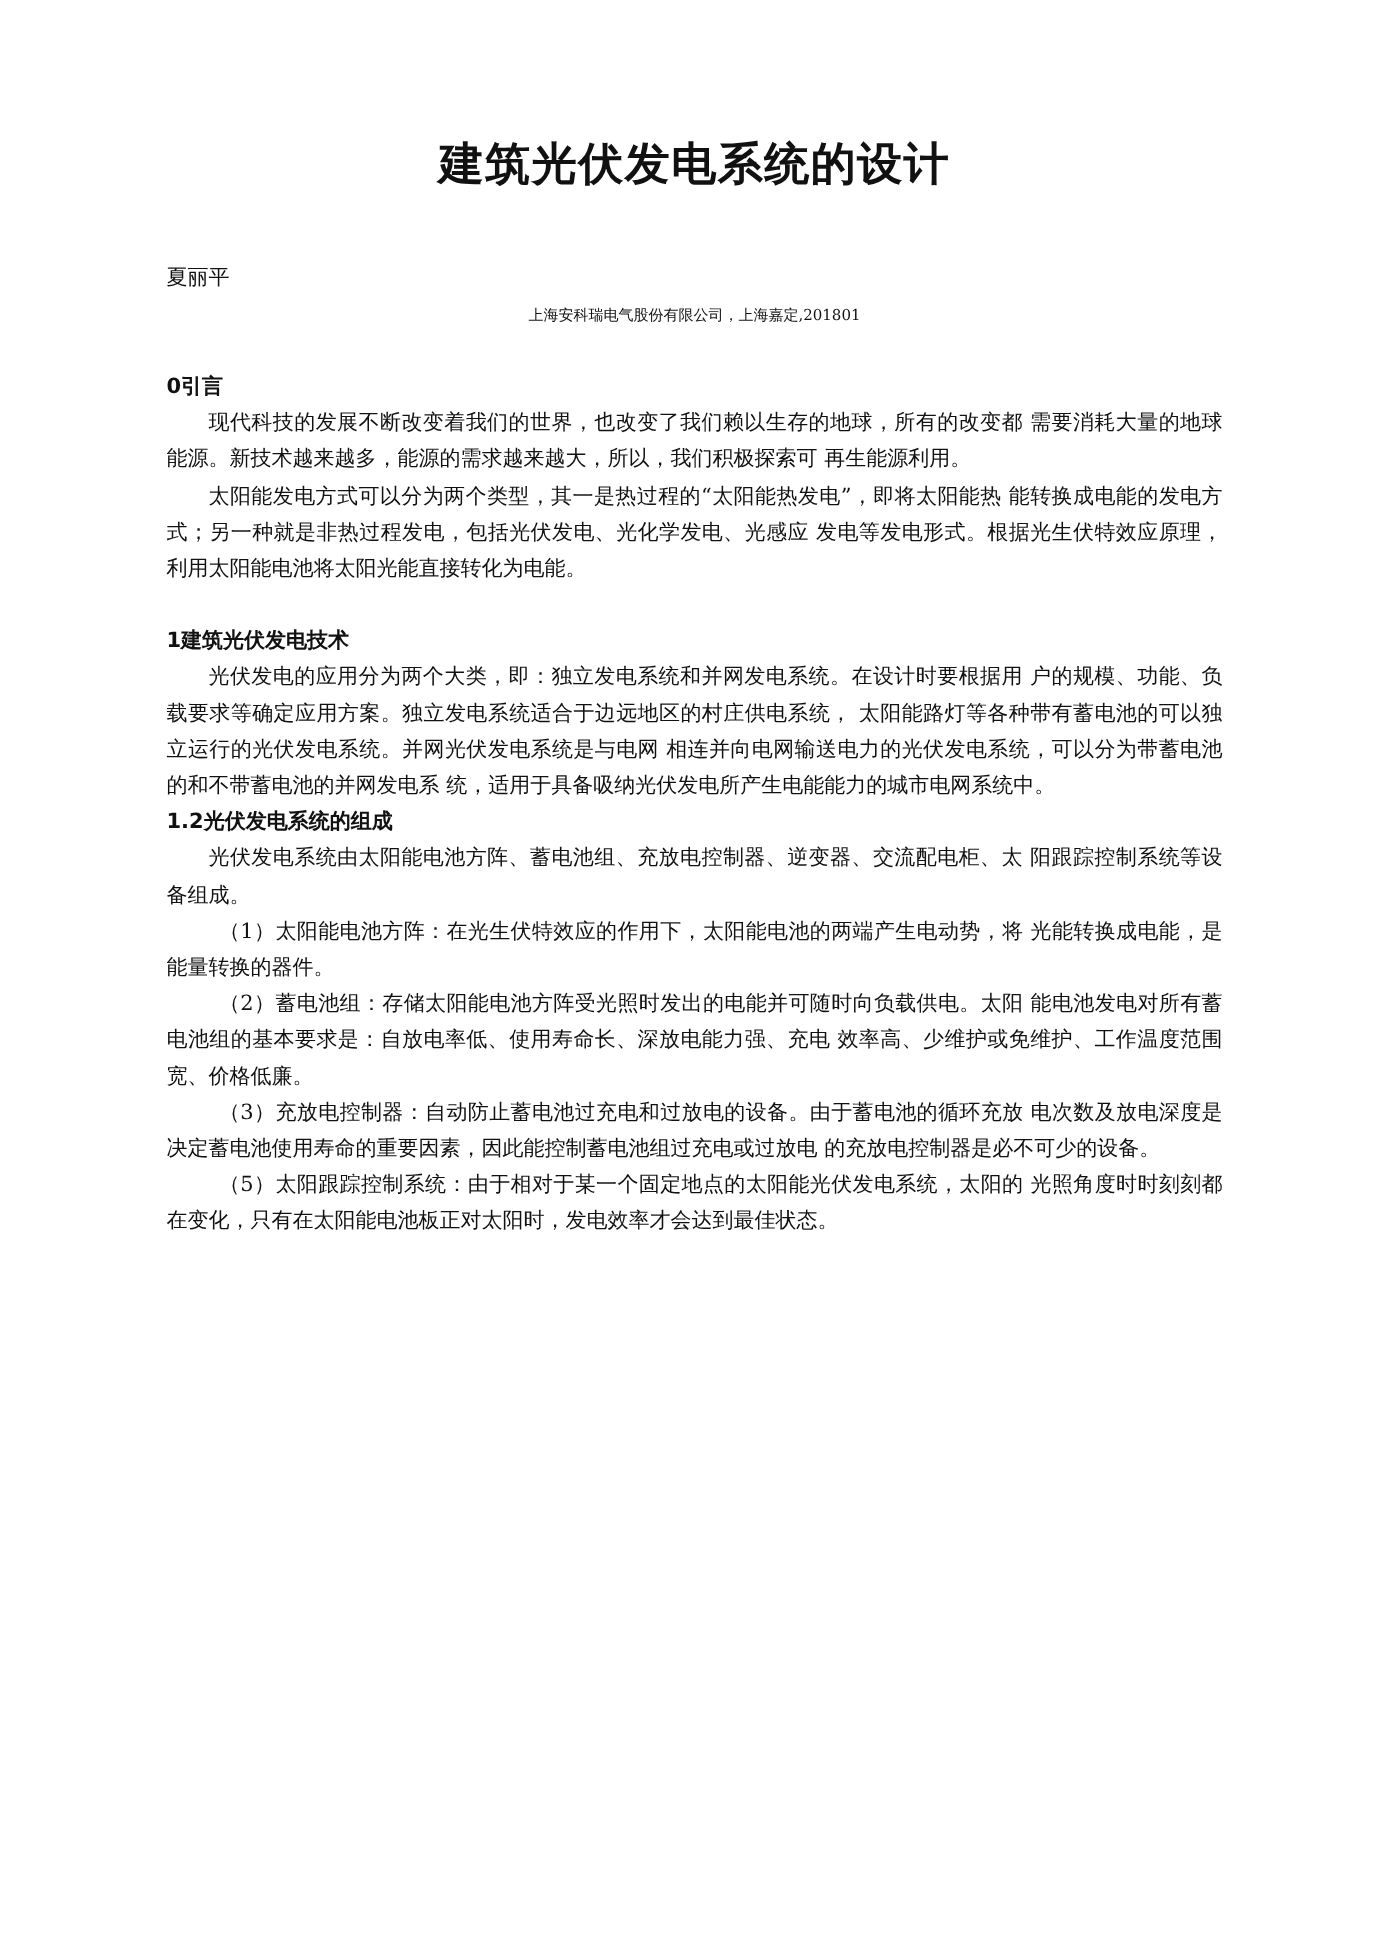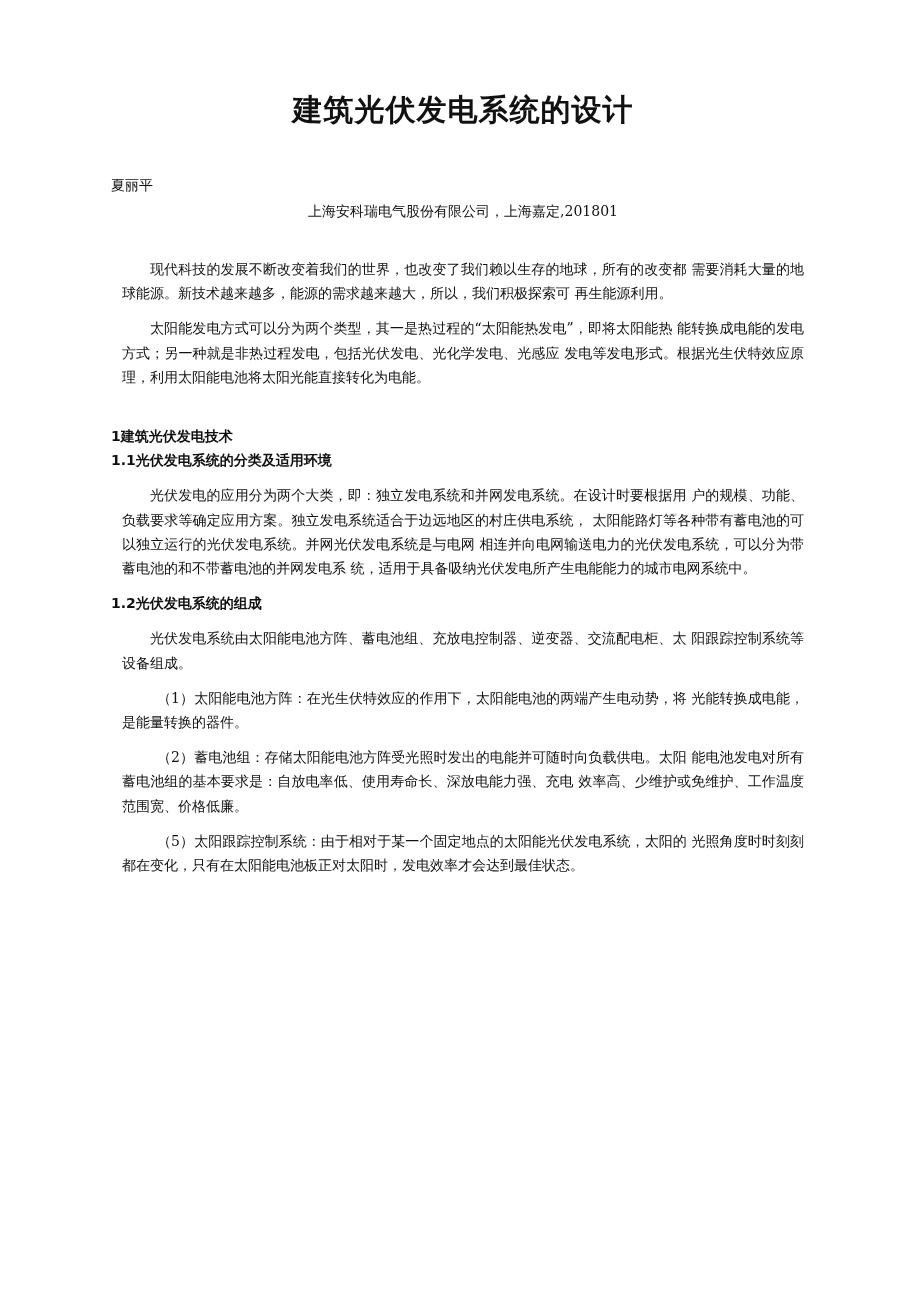--- a/index.html
+++ b/index.html
@@ -2,47 +2,48 @@
 <html><head>
 <meta charset="utf-8">
 <style>
   html, body { margin: 0; padding: 0; background: #ffffff; }
   body { width: 920px; height: 1302px; position: relative; overflow: hidden;
          font-family: "DejaVu Serif", "Liberation Serif", serif; color: #111; }
   .page { position: absolute; left: 111px; top: 0; width: 704px; }
   .title { position: absolute; top: 88px; left: 0; width: 704px; text-align: center;
            font-family: Liberation Sans, sans-serif; font-weight: bold; font-size: 30px; letter-spacing: 1px; line-height: 44px; }
   .author { position: absolute; top: 174px; left: 0; width: 704px; font-size: 14px; line-height: 22px; }
-  .affil { position: absolute; top: 200px; left: 0; width: 704px; text-align: center; font-size: 14px; line-height: 22px; }
+  .affil { position: absolute; top: 200px; left: 0; width: 704px; text-align: center; font-size: 10px; line-height: 22px; }
   .body { position: absolute; top: 246px; left: 0; width: 704px; font-size: 14px; line-height: 24.2px; text-align: justify; }
   .h { font-family: "DejaVu Sans", sans-serif; font-weight: bold; font-size: 14px; margin: 0; line-height: 24.2px; }
-  p { margin: 11px; text-indent: 2em; }
+  p { margin: 0; text-indent: 2em; }
   p.item { text-indent: 2.5em; }
   .gap { height: 24px; }
   .gap-s { height: 12px; }
 </style>
 </head>
 <body>
 
 <div class="page">
   <div class="title">建筑光伏发电系统的设计</div>
   <div class="author">夏丽平</div>
   <div class="affil">上海安科瑞电气股份有限公司，上海嘉定,201801</div>
 
   <div class="body">
+    <div class="h">0引言</div>
     <p>现代科技的发展不断改变着我们的世界，也改变了我们赖以生存的地球，所有的改变都 需要消耗大量的地球能源。新技术越来越多，能源的需求越来越大，所以，我们积极探索可 再生能源利用。</p>
     <p>太阳能发电方式可以分为两个类型，其一是热过程的“太阳能热发电”，即将太阳能热 能转换成电能的发电方式；另一种就是非热过程发电，包括光伏发电、光化学发电、光感应 发电等发电形式。根据光生伏特效应原理，利用太阳能电池将太阳光能直接转化为电能。</p>
 
     <div class="gap"></div>
 
     <div class="h">1建筑光伏发电技术</div>
-    <div class="h">1.1光伏发电系统的分类及适用环境</div>
     <p>光伏发电的应用分为两个大类，即：独立发电系统和并网发电系统。在设计时要根据用 户的规模、功能、负载要求等确定应用方案。独立发电系统适合于边远地区的村庄供电系统， 太阳能路灯等各种带有蓄电池的可以独立运行的光伏发电系统。并网光伏发电系统是与电网 相连并向电网输送电力的光伏发电系统，可以分为带蓄电池的和不带蓄电池的并网发电系 统，适用于具备吸纳光伏发电所产生电能能力的城市电网系统中。</p>
 
     <div class="h">1.2光伏发电系统的组成</div>
     <p>光伏发电系统由太阳能电池方阵、蓄电池组、充放电控制器、逆变器、交流配电柜、太 阳跟踪控制系统等设备组成。</p>
     <p class="item">（1）太阳能电池方阵：在光生伏特效应的作用下，太阳能电池的两端产生电动势，将 光能转换成电能，是能量转换的器件。</p>
     <p class="item">（2）蓄电池组：存储太阳能电池方阵受光照时发出的电能并可随时向负载供电。太阳 能电池发电对所有蓄电池组的基本要求是：自放电率低、使用寿命长、深放电能力强、充电 效率高、少维护或免维护、工作温度范围宽、价格低廉。</p>
+    <p class="item">（3）充放电控制器：自动防止蓄电池过充电和过放电的设备。由于蓄电池的循环充放 电次数及放电深度是决定蓄电池使用寿命的重要因素，因此能控制蓄电池组过充电或过放电 的充放电控制器是必不可少的设备。</p>
     <p class="item">（5）太阳跟踪控制系统：由于相对于某一个固定地点的太阳能光伏发电系统，太阳的 光照角度时时刻刻都在变化，只有在太阳能电池板正对太阳时，发电效率才会达到最佳状态。</p>
 
     <div class="gap-s"></div>
   </div>
 </div>
 
 </body></html>

